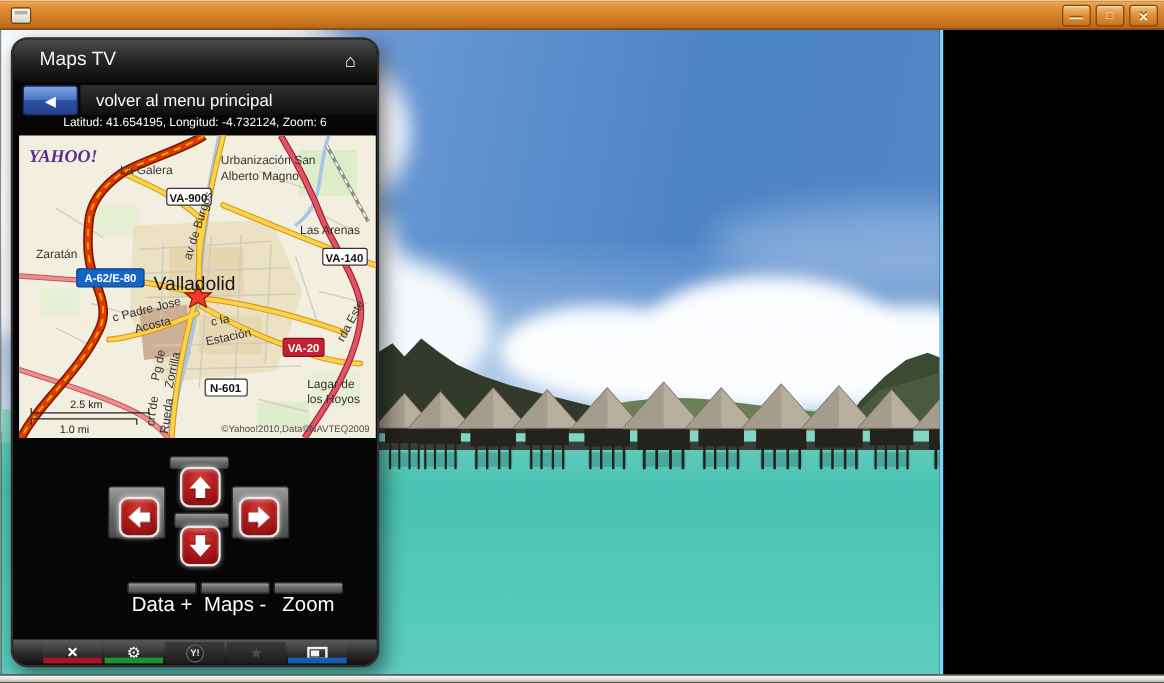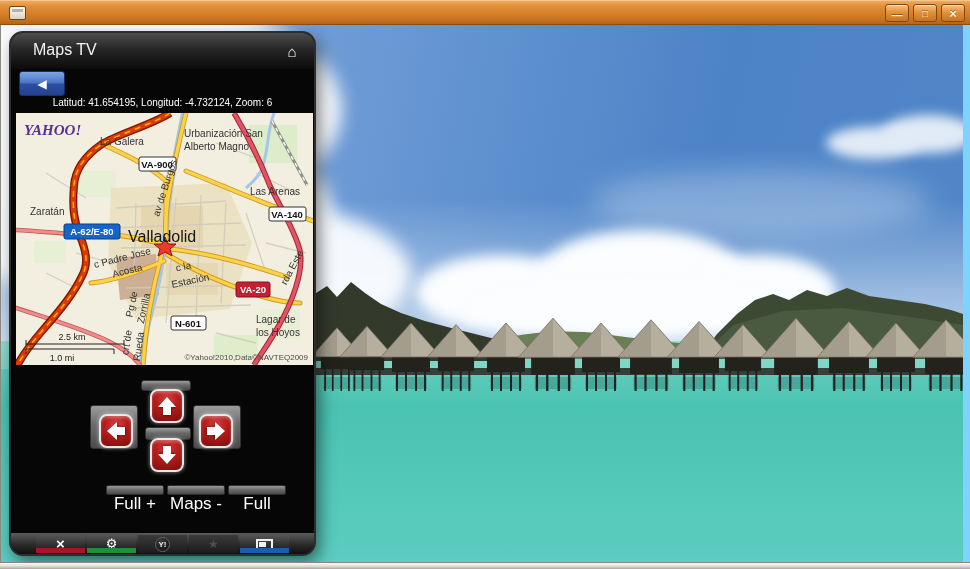--- a/index.html
+++ b/index.html
@@ -19,22 +19,22 @@
   .tb-btn{width:24px;height:18px;border-radius:3px;border:1px solid #7e470e;
     background:linear-gradient(180deg,#f7c183 0%,#df8f36 50%,#c9741f 100%);
     box-shadow:inset 0 1px 0 rgba(255,255,255,.5);
     color:#fdf4e1;font-weight:bold;display:flex;align-items:center;justify-content:center;
     text-shadow:0 -1px 0 rgba(92,46,0,.55);cursor:default;}
   .tb-btn.min span{font-size:11px;margin-top:3px}
   .tb-btn.max span{font-size:10px}
   .tb-btn.cls span{font-size:13px}
 
   
-  #content{position:absolute;left:0;top:25px;width:970px;height:537px;overflow:hidden;
-    border-left:1px solid #8a8a80;border-right:7px solid #7dd3fc;}
+  #content{position:absolute;left:0;top:25px;width:786px;height:537px;overflow:hidden;
+    border-left:1px solid #8a8a80;border-right:3px solid #7dd3fc;}
   #sky{position:absolute;inset:0;height:335px;
     background:linear-gradient(180deg,rgba(255,255,255,0) 52%,rgba(214,229,244,.55) 80%,rgba(232,241,250,.8) 100%),
                linear-gradient(100deg,#98b4de 0%,#6f9cd6 32%,#4c83c7 72%,#5186c8 100%);}
   #water{position:absolute;left:0;top:316px;width:968px;height:221px;
     background:linear-gradient(180deg,#93dccc 0%,#66ccbc 10%,#49c3b2 30%,#52c8b9 62%,#5ccdc0 100%);}
   .cloud{position:absolute;}
   .cloud b{position:absolute;background:#fbfdff;border-radius:50%;filter:blur(9px);display:block;}
   #cloud-left{left:-90px;top:-30px;width:650px;height:420px;}
   #cloud-left .b1{left:0;top:0;width:430px;height:230px;}
   #cloud-left .b2{left:30px;top:120px;width:390px;height:190px;opacity:.97}
@@ -324,20 +324,23 @@
       <div id="w-header">
         <div id="w-title">Maps TV</div>
         <div id="home-btn">
             <span>⌂</span>
           </div>
       </div>
       <div id="back-row">
         <div id="back-btn">
             <span>◀</span>
           </div>
+        <div id="back-label-bar">
+          <span id="back-label">volver al menu principal</span>
+        </div>
       </div>
       <div id="status">Latitud: 41.654195, Longitud: -4.732124, Zoom: 6</div>
 
       <div id="map-box">
         <svg viewBox="0 0 297 252" width="297" height="252">
           <rect x="0" y="0" width="297" height="252" fill="#f3efe0"></rect>
 
           <rect x="233" y="12" width="48" height="38" fill="#d8ecc4" opacity="0.85"></rect>
           <rect x="58" y="58" width="42" height="26" fill="#e3f0d2" opacity="0.8"></rect>
           <rect x="18" y="128" width="32" height="22" fill="#e3f0d2" opacity="0.8"></rect>
@@ -492,23 +495,23 @@
       </div>
       <div class="arrow-btn" style="left:139px;top:405px">
         <svg class="rot-down" width="24" height="24" viewBox="0 0 24 24">
             <polygon points="12,3 21,13 16,13 16,21 8,21 8,13 3,13" fill="#fff"></polygon>
           </svg>
       </div>
 
       <div class="zoom-bar" style="left:95px"></div>
       <div class="zoom-bar" style="left:156px"></div>
       <div class="zoom-bar" style="left:217px"></div>
-      <div class="zoom-label" style="left:93px">Full +</div>
+      <div class="zoom-label" style="left:93px">Data +</div>
       <div class="zoom-label" style="left:154px">Maps -</div>
-      <div class="zoom-label" style="left:215px">Full</div>
+      <div class="zoom-label" style="left:215px">Zoom</div>
 
       <div id="w-toolbar">
         <div class="tbar-btn">
           <span class="icon-x">×</span>
           <span class="accent" style="background: rgb(171, 18, 40);"></span>
         </div>
         <div class="tbar-btn">
           <span class="icon-gear">⚙</span>
           <span class="accent" style="background: rgb(31, 144, 51);"></span>
         </div>

